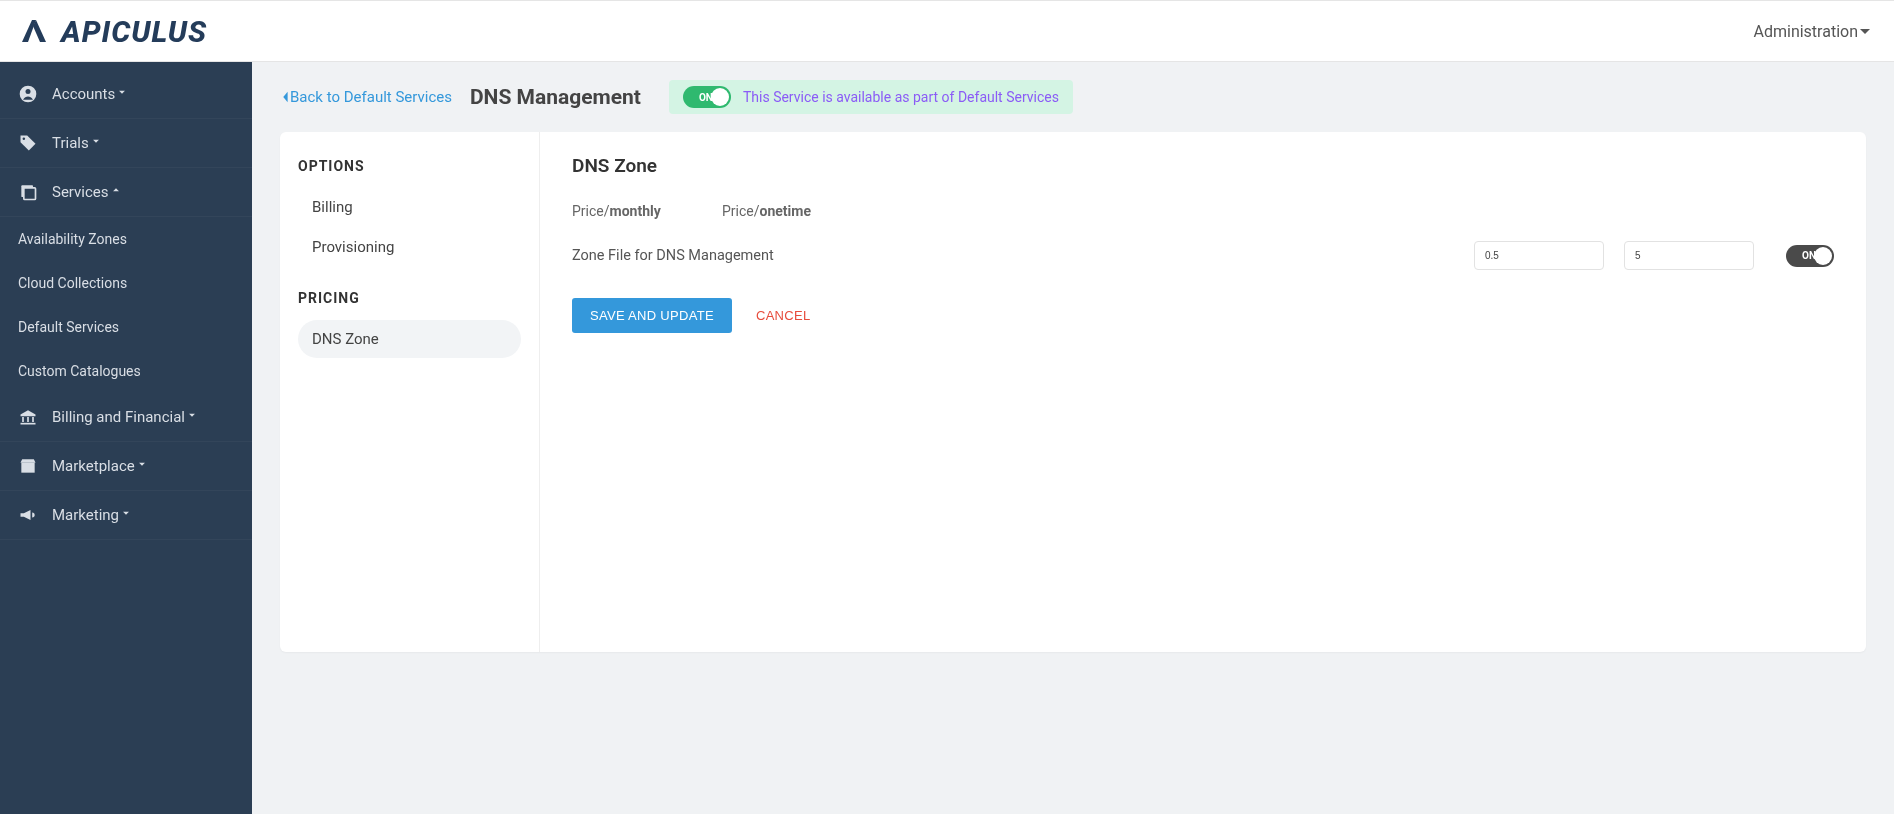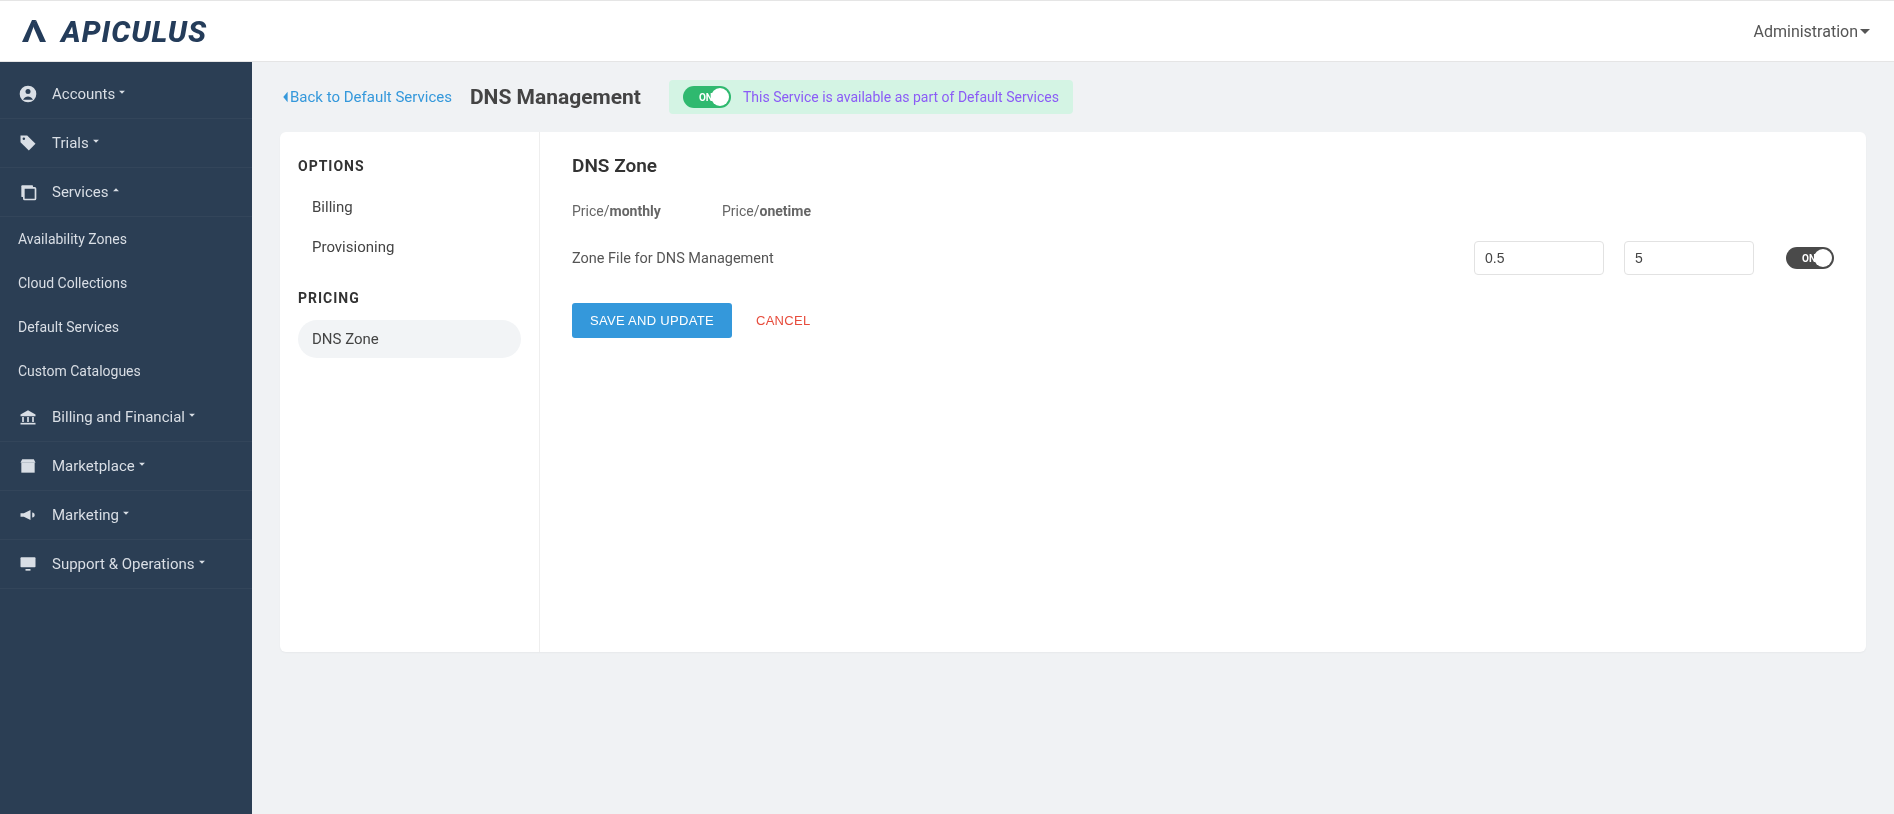--- a/index.html
+++ b/index.html
@@ -56,21 +56,21 @@
 
 
 .row-head, .row-data { display: flex; align-items: center; }
 .row-head { margin-bottom: 22px; }
 .row-head .col { font-size: 14px; color: #666; }
 .col-name { flex: 1; }
 .col-price { width: 150px; }
 .col-toggle { width: 60px; display: flex; justify-content: flex-end; }
 .row-data { margin-bottom: 28px; }
 .row-data .col-name { font-size: 14.5px; color: #555; }
-.row-data input { width: 130px; padding: 8px 10px; border: 1px solid #e2e2e2; border-radius: 4px; font-size: 14px; color: #444; }
+.row-data input { width: 130px; padding: 8px 10px; border: 1px solid #e2e2e2; border-radius: 4px; font-size: 10px; color: #444; }
 
 
 .actions { display: flex; align-items: center; gap: 24px; margin-top: 10px; }
 .btn-primary { background: #3498db; color: #fff; border: none; padding: 10px 18px; font-size: 13px; border-radius: 3px; cursor: pointer; letter-spacing: 0.3px; }
 .btn-cancel { color: #e74c3c; font-size: 13px; cursor: pointer; letter-spacing: 0.3px; background: none; border: none; }
 
 strong { font-weight: 700; }
 </style>
 </head>
 <body>
@@ -187,34 +187,20 @@
               <path d="M17 9v6c2 0 3-1.3 3-3s-1-3-3-3z"></path>
             </svg>
         </span>
         <span>Marketing</span>
       </div>
       <span class="chev"><svg viewBox="0 0 24 24">
             <path d="M7 10l5 5 5-5z"></path>
           </svg></span>
     </div>
 
-    <div class="nav-item has-children">
-      <div class="left">
-        <span class="icon">
-          <svg viewBox="0 0 24 24">
-              <rect x="3" y="4" width="18" height="12" rx="1"></rect>
-              <rect x="9" y="18" width="6" height="2"></rect>
-            </svg>
-        </span>
-        <span>Support &amp; Operations</span>
-      </div>
-      <span class="chev"><svg viewBox="0 0 24 24">
-            <path d="M7 10l5 5 5-5z"></path>
-          </svg></span>
-    </div>
 
   </nav>
 
   <div class="main">
 
     <div class="page-header">
       <a class="back-link">
         <svg viewBox="0 0 10 16">
             <path d="M8 2L3 8l5 6"></path>
           </svg>

